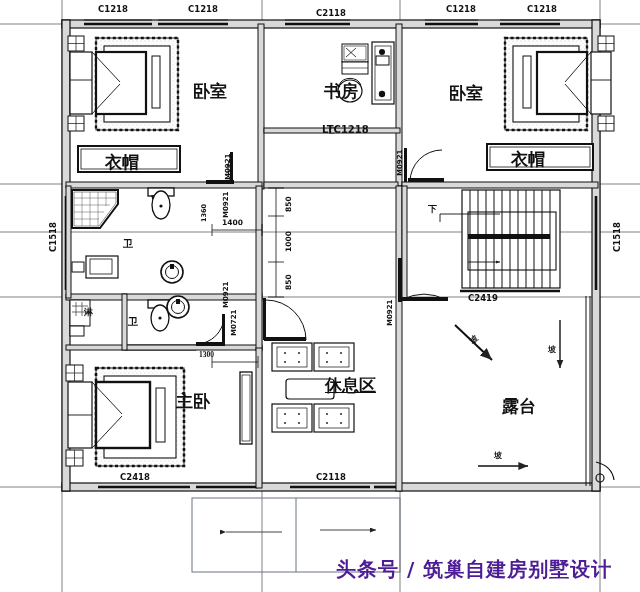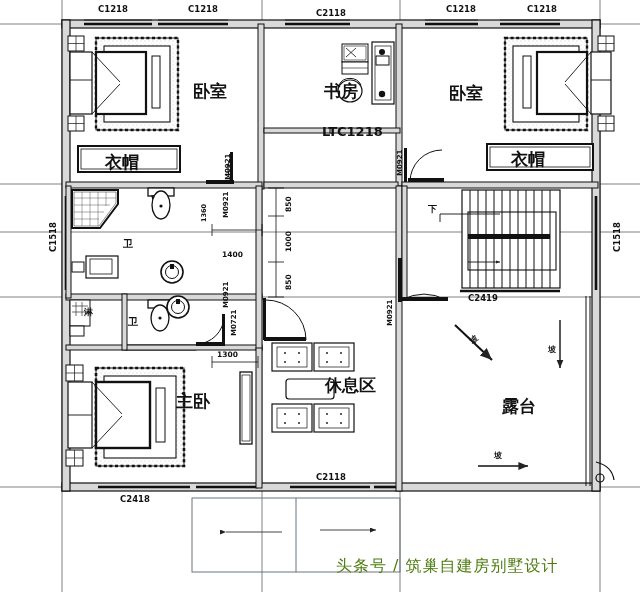--- a/index.html
+++ b/index.html
@@ -16,21 +16,21 @@
     letter-spacing:0px;
   }
   .room-label{font-size:17px;}
   .win-label{font-size:8.5px;}
   .door-label{font-size:7px;}
   .dim-label{font-size:7.5px;}
   .tiny{font-size:7px;}
   .rot90{transform:rotate(-90deg);transform-origin:left top;}
   #watermark{
     position:absolute;left:336px;top:556px;
-    font-size:16px;color:#4d7c0f;font-weight:normal;
+    font-size:20px;color:#4c1d95;font-weight:bold;
     font-family:"DejaVu Sans","Liberation Sans",sans-serif;
     white-space:nowrap;letter-spacing:1px;
     text-shadow:0 0 1px rgba(255,255,255,0.9);
     pointer-events:none;
   }
 </style>
 </head>
 <body>
 
 <svg id="plan" viewBox="0 0 640 592" xmlns="http://www.w3.org/2000/svg">
@@ -416,50 +416,50 @@
 <div id="labels">
 
   <div class="lbl room-label" style="left:193px;top:80px;">卧室</div>
   <div class="lbl room-label" style="left:324px;top:80px;">书房</div>
   <div class="lbl room-label" style="left:449px;top:82px;">卧室</div>
   <div class="lbl room-label" style="left:105px;top:151px;">衣帽</div>
   <div class="lbl room-label" style="left:511px;top:148px;">衣帽</div>
   <div class="lbl room-label" style="left:123px;top:237px;font-size:10px;">卫</div>
   <div class="lbl room-label" style="left:128px;top:315px;font-size:10px;">卫</div>
   <div class="lbl room-label" style="left:176px;top:390px;">主卧</div>
-  <div class="lbl room-label" style="left:325px;top:374px;">休息区</div>
+  <div class="lbl room-label" style="left:325px;top:374px;text-decoration:underline;">休息区</div>
   <div class="lbl room-label" style="left:502px;top:395px;text-align:right;">露台</div>
   <div class="lbl tiny" style="left:84px;top:306px;font-size:9px;">淋</div>
 
   <div class="lbl win-label" style="left:98px;top:4px;">C1218</div>
   <div class="lbl win-label" style="left:188px;top:4px;">C1218</div>
   <div class="lbl win-label" style="left:316px;top:8px;">C2118</div>
   <div class="lbl win-label" style="left:446px;top:4px;">C1218</div>
   <div class="lbl win-label" style="left:527px;top:4px;">C1218</div>
 
   <div class="lbl win-label rot90" style="left:48px;top:252px;">C1518</div>
   <div class="lbl win-label rot90" style="left:612px;top:252px;">C1518</div>
 
-  <div class="lbl win-label" style="left:322px;top:124px;font-size:13px;">LTC1218</div>
+  <div class="lbl win-label" style="left:322px;top:124px;font-size:10px;">LTC1218</div>
   <div class="lbl win-label" style="left:468px;top:293px;">C2419</div>
-  <div class="lbl win-label" style="left:120px;top:494px;">C2418</div>
+  <div class="lbl win-label" style="left:120px;top:472px;">C2418</div>
   <div class="lbl win-label" style="left:316px;top:472px;">C2118</div>
 
   <div class="lbl door-label rot90" style="left:224px;top:180px;">M0921</div>
   <div class="lbl door-label rot90" style="left:396px;top:176px;">M0921</div>
   <div class="lbl door-label rot90" style="left:222px;top:218px;">M0921</div>
   <div class="lbl door-label rot90" style="left:222px;top:308px;">M0921</div>
   <div class="lbl door-label rot90" style="left:386px;top:326px;">M0921</div>
   <div class="lbl door-label rot90" style="left:230px;top:336px;">M0721</div>
 
   <div class="lbl dim-label rot90" style="left:284px;top:212px;">850</div>
   <div class="lbl dim-label rot90" style="left:284px;top:252px;">1000</div>
   <div class="lbl dim-label rot90" style="left:284px;top:290px;">850</div>
-  <div class="lbl dim-label" style="left:222px;top:218px;margin-top:32px;">1400</div>
-  <div class="lbl dim-label" style="left:217px;top:350px;">1300</div>
+  <div class="lbl dim-label" style="left:222px;top:218px;">1400</div>
+  <div class="lbl dim-label" style="left:199px;top:350px;font-family:Liberation Serif, serif;">1300</div>
   <div class="lbl dim-label rot90" style="left:200px;top:222px;font-size:6.5px;">1360</div>
   <div class="lbl dim-label" style="left:428px;top:203px;font-size:9px;">下</div>
 
   <div class="lbl tiny" style="left:470px;top:334px;transform:rotate(-40deg);font-size:8px;">坡</div>
   <div class="lbl tiny" style="left:548px;top:344px;font-size:8px;">坡</div>
   <div class="lbl tiny" style="left:494px;top:450px;font-size:8px;">坡</div>
 </div>
 
 <div id="watermark">头条号 / 筑巢自建房别墅设计</div>
 

